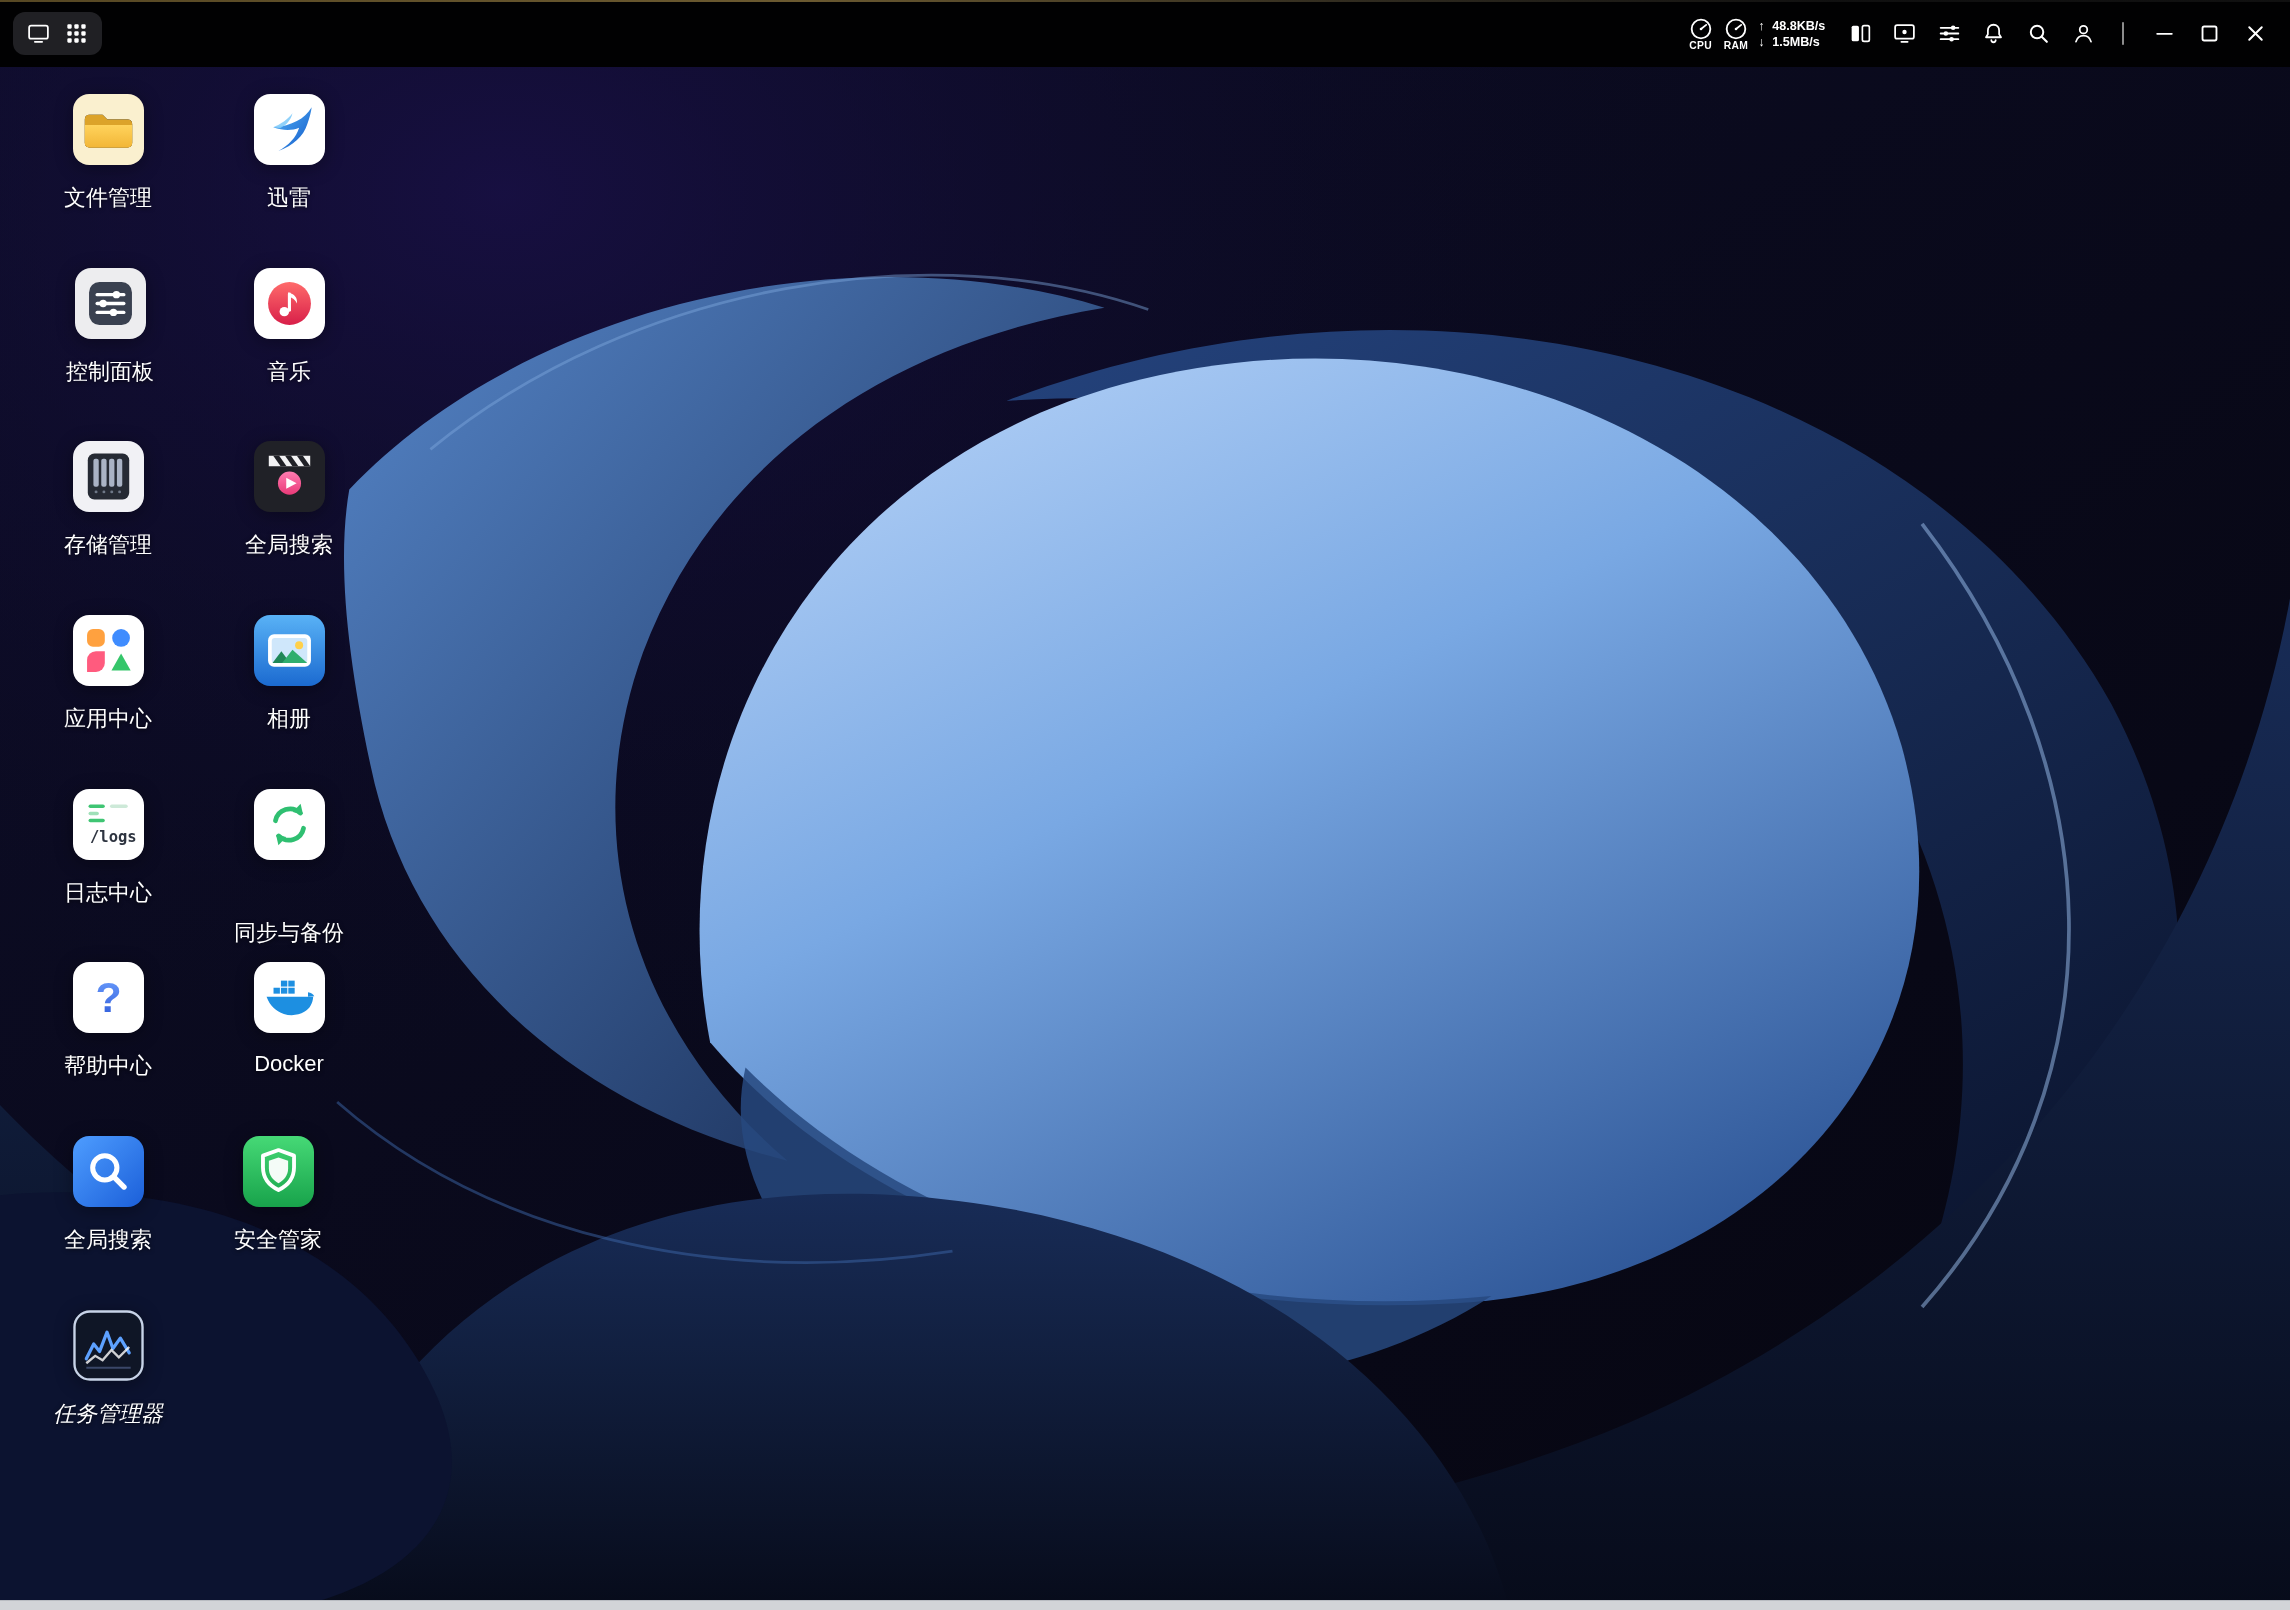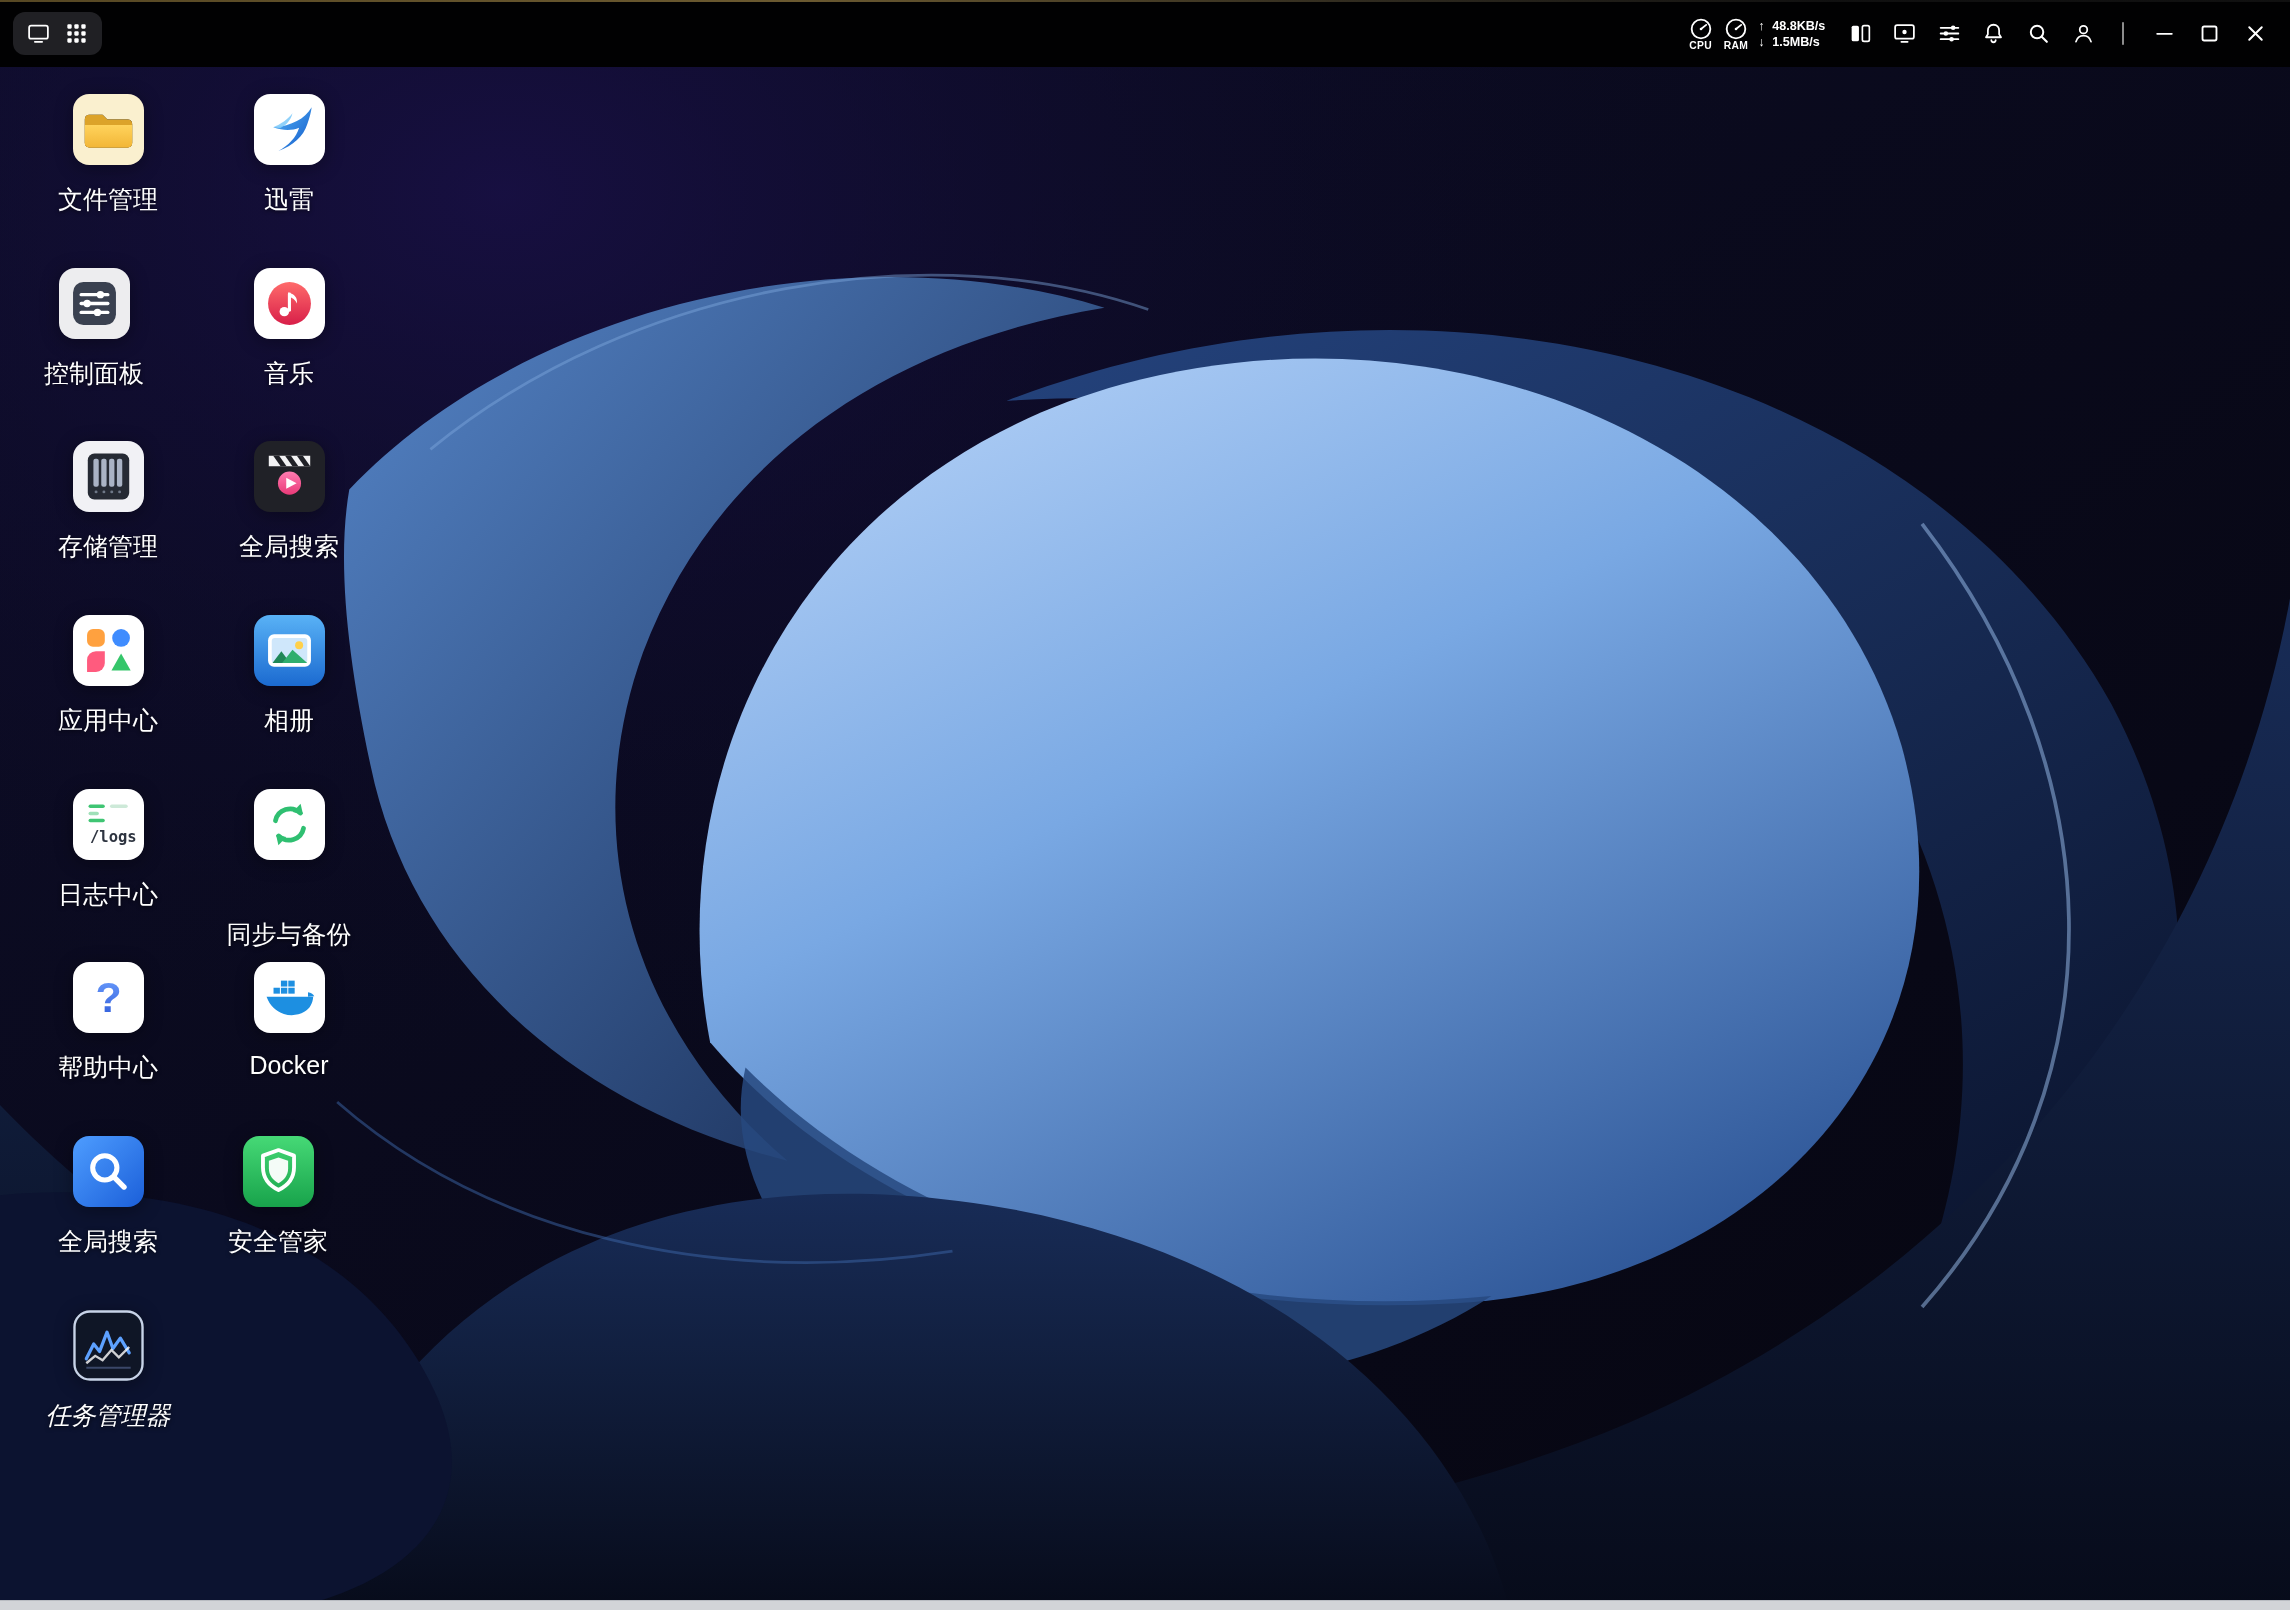--- a/index.html
+++ b/index.html
@@ -29,21 +29,21 @@
   .net .arrow{display:inline-block;width:14px;font-weight:700}
   .tray-icons{display:flex;align-items:center;gap:19.6px}
   .tray-sep{width:1.9px;height:22.4px;background:rgba(255,255,255,.55);border-radius:0.9px;margin:0 7.5px}
   .win-controls{display:flex;align-items:center;gap:20.5px;margin-left:1.9px}
   .ticon{display:flex;align-items:center;justify-content:center}
   
   .desktop{position:absolute;inset:67px 0 11.2px 0;z-index:2}
   .desk-cell{position:absolute;width:140px;display:flex;flex-direction:column;align-items:center;cursor:pointer}
   .icon-art{width:71px;height:83px;filter:drop-shadow(0 3.7px 9.3px rgba(0,0,0,.35))}
   .icon-art svg{display:block}
-  .desk-label{margin-top:5.6px;font-size:25px;color:#fff;text-shadow:0 0.9px 4.7px rgba(0,0,0,.75);white-space:nowrap}
+  .desk-label{margin-top:5.6px;font-size:22px;color:#fff;text-shadow:0 0.9px 4.7px rgba(0,0,0,.75);white-space:nowrap}
   
   .dock-hint{position:absolute;left:0;right:0;bottom:0;height:11.2px;background:#d2d4d8;z-index:12;
              border-top:0.9px solid #b9bcc2}
 </style>
 </head>
 <body>
 
 <div class="screen">
 
   <svg class="wallpaper" viewBox="0 0 2457 1728" preserveAspectRatio="xMidYMid slice" aria-hidden="true">
@@ -268,21 +268,21 @@
                 <stop offset="1" stop-color="#1158c9"></stop>
               </linearGradient>
             </defs>
     <rect width="48" height="48" rx="11" fill="#fff"></rect>
     <path d="M39 9C34 17 26 21.5 13 22.5 20 25 26 24.7 30.5 22.8 28.5 29.5 23.5 34.5 16.5 38.5 26.5 35 33.5 28.5 36 20.5 37.5 16.5 38.5 12.5 39 9Z" fill="url(#xlG)"></path>
     <path d="M13 22.5C18 20.5 23 17 26 13 25 17.5 22 21 17.5 23.2Z" fill="#83ccf9" opacity=".9"></path>
           </svg>
         </div>
         <div class="desk-label">迅雷</div>
       </div>
-      <div class="desk-cell" style="left: 24px; top: 201px; font-family: Liberation Serif, serif;">
+      <div class="desk-cell" style="left: 40px; top: 201px; font-family: Liberation Serif, serif;">
         <div class="icon-art">
           <svg viewBox="0 0 48 48" width="71" height="71">
             <rect width="48" height="48" rx="11" fill="#ededef"></rect>
     <rect x="9.5" y="9.5" width="29" height="29" rx="7" fill="#3a4150"></rect>
     <g stroke="#fff" stroke-width="2.3" stroke-linecap="round">
               <line x1="15" y1="18" x2="33" y2="18"></line>
               <line x1="15" y1="24" x2="33" y2="24"></line>
               <line x1="15" y1="30" x2="33" y2="30"></line>
             </g>
     <g fill="#fff">

